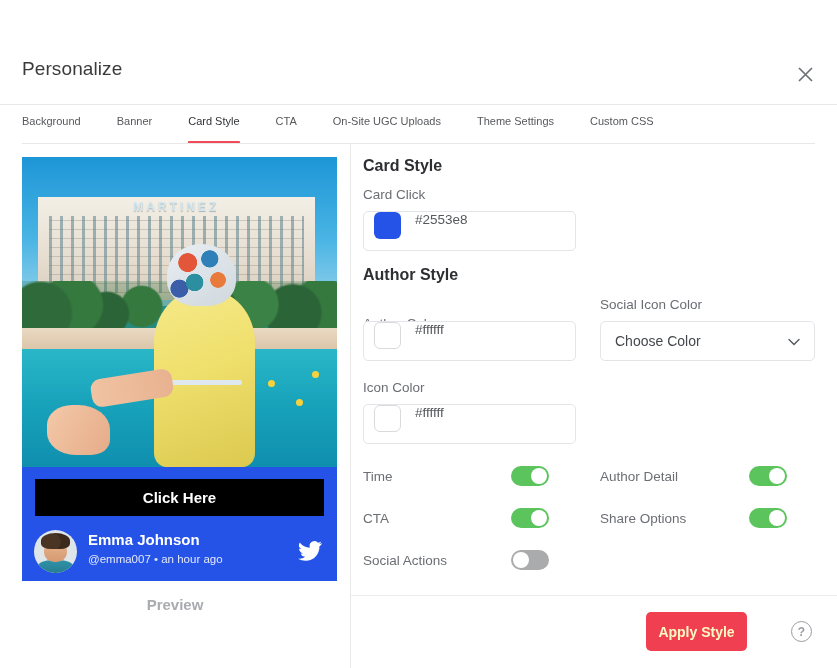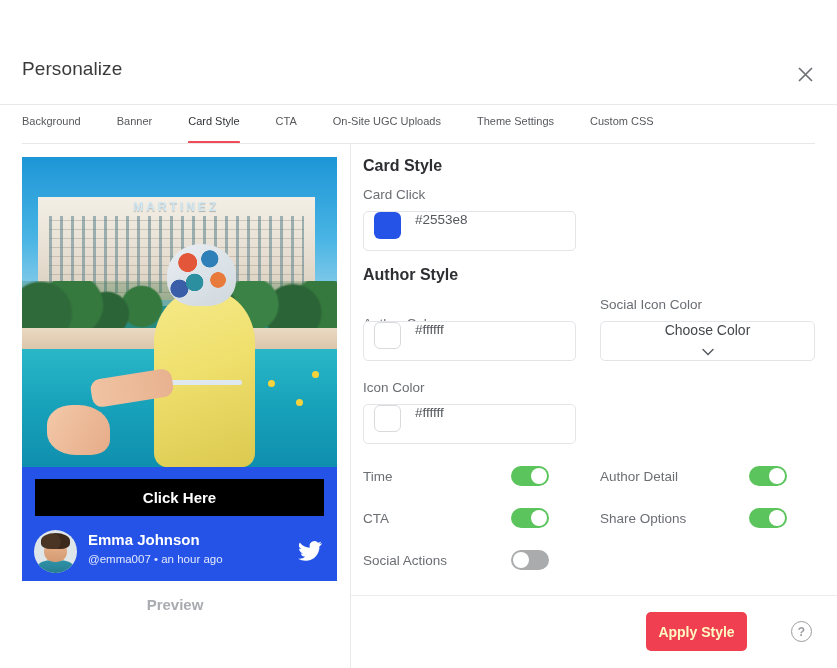--- a/index.html
+++ b/index.html
@@ -358,21 +358,21 @@
 
       <div class="sec-title" style="left:12px; top:122px;">Author Style</div>
 
       <div class="fld-label" style="left:12px; top:153px;margin-top:19px;">Author Color</div>
       <div class="input-box" style="left:12px; top:177px; width:213px;">
         <span class="swatch empty"></span>
         <span class="input-val">#ffffff</span>
       </div>
 
       <div class="fld-label" style="left:249px; top:153px;">Social Icon Color</div>
-      <div class="select-box" style="left:249px; top:177px; width:215px;flex-direction:column;">
+      <div class="select-box" style="left:249px; top:177px; width:215px;">
         <span class="select-val">Choose Color</span>
         <span>
           <svg width="12" height="8" viewBox="0 0 12 8" aria-hidden="true">
             <path d="M1 1.5 L6 6.5 L11 1.5" stroke="#55585d" stroke-width="1.4" fill="none" stroke-linecap="round"></path>
           </svg>
         </span>
       </div>
 
       <div class="fld-label" style="left:12px; top:236px;">Icon Color</div>
       <div class="input-box" style="left:12px; top:260px; width:213px;">

